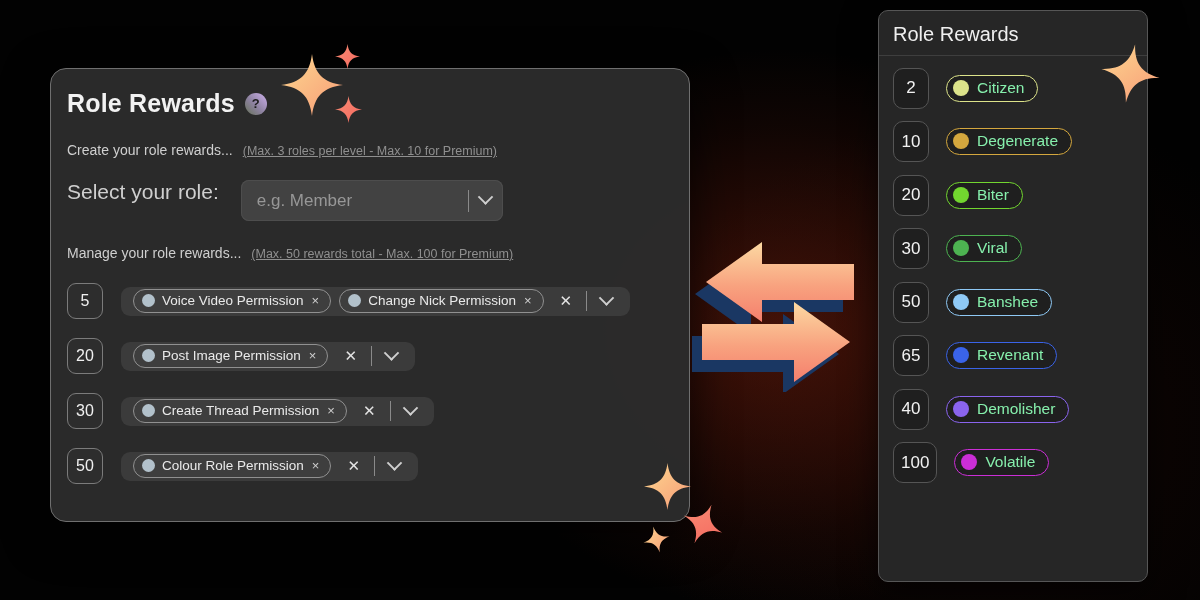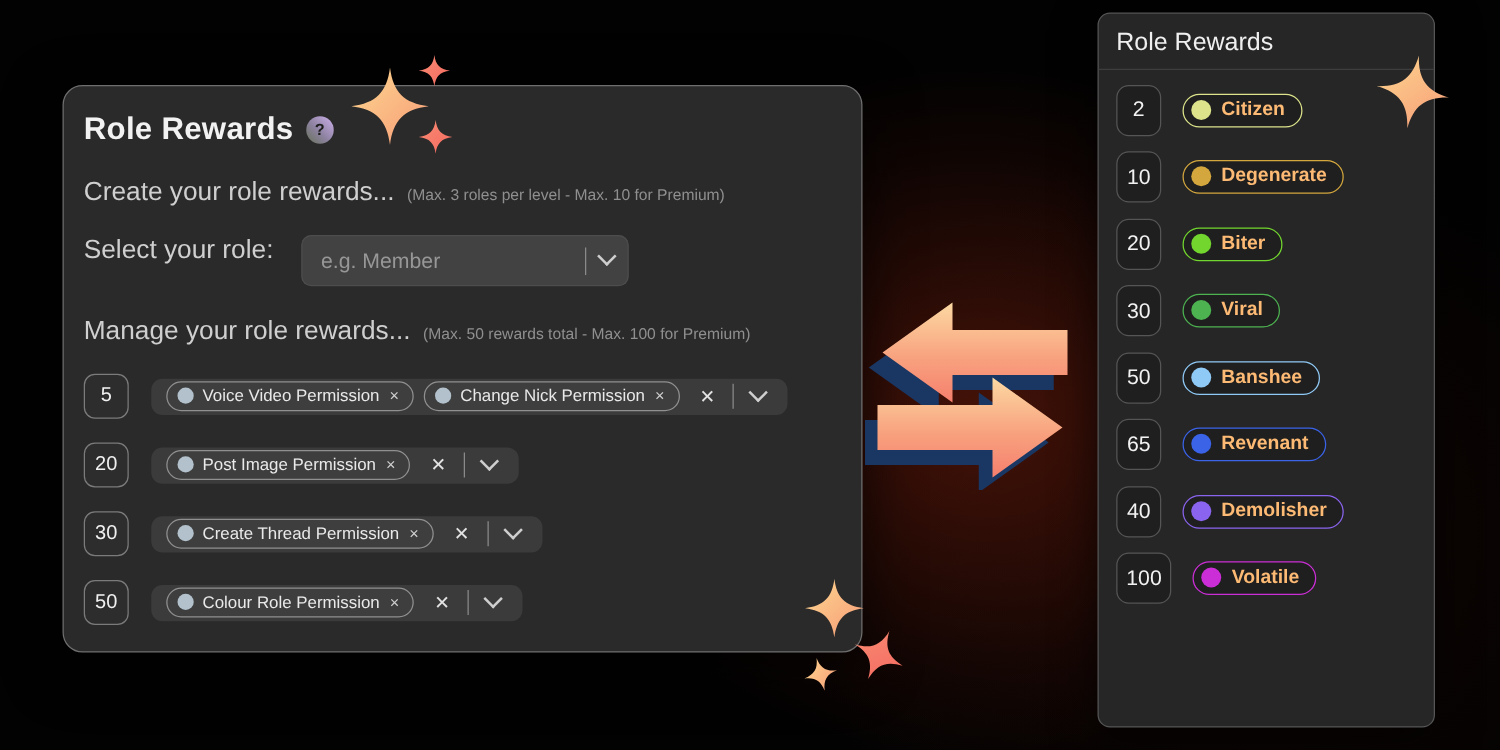--- a/index.html
+++ b/index.html
@@ -21,22 +21,22 @@
   }
   .lp-header{display:flex;align-items:center;gap:10px;margin:6px 0 0 2px;}
   .lp-title{font-size:25px;font-weight:bold;color:#f2f2f2;letter-spacing:.2px;}
   .help{
     width:22px;height:22px;border-radius:50%;
     background:linear-gradient(225deg,#c2a8df 10%,#8d82a0 55%,#667257 100%);
     color:#1d1d1d;font-size:13px;font-weight:bold;
     display:flex;align-items:center;justify-content:center;cursor:pointer;
   }
   .heading-line{display:flex;align-items:baseline;gap:10px;margin:24px 0 0 2px;}
-  .heading{font-size:21px;color:#cfcfcf;}
-  .hint{font-size:12.5px;color:#8f8f8f;}
+  .heading{font-size:14px;color:#cfcfcf;}
+  .hint{font-size:12.5px;color:#8f8f8f;text-decoration:underline;}
   .select-row{display:flex;gap:22px;margin:22px 0 0 2px;}
   .select-label{font-size:21px;color:#cfcfcf;}
   .select-box{
     width:262px;height:41px;background:#424242;border-radius:8px;
     display:flex;align-items:center;padding:0 12px 0 16px;box-sizing:border-box;
     box-shadow:inset 0 0 0 1px #4d4d4d;cursor:pointer;
   }
   .select-placeholder{font-size:17px;color:#979797;flex:1;}
   .vdiv{width:1px;height:22px;background:#8a8a8a;margin:0 11px 0 6px;display:inline-block;}
   .chev{width:9px;height:9px;border-right:2px solid #cfcfcf;border-bottom:2px solid #cfcfcf;
@@ -74,21 +74,21 @@
   .rlvl{
     min-width:36px;height:41px;padding:0 7px;border:1px solid #555;border-radius:10px;
     background:#1f1f1f;color:#f2f2f2;font-size:17px;
     display:flex;align-items:center;justify-content:center;box-sizing:border-box;cursor:pointer;
   }
   .pill{
     border:1.5px solid;border-radius:999px;padding:3px 13px 4px 6px;
     display:inline-flex;align-items:center;gap:8px;background:rgba(0,0,0,.18);cursor:pointer;
   }
   .pill .dot{width:16px;height:16px;border-radius:50%;display:inline-block;}
-  .pill .plabel{font-size:15.5px;color:#fdba74;white-space:nowrap;font-weight:bold;}
+  .pill .plabel{font-size:15.5px;color:#86efac;white-space:nowrap;}
   
   .decor{position:absolute;pointer-events:none;}
 </style>
 </head>
 <body>
 
 <svg width="0" height="0" style="position:absolute" aria-hidden="true">
   <defs>
     <linearGradient id="grad-star-orange" x1="0" y1="0" x2="1" y2="1">
       <stop offset="0" stop-color="#fdd88f"></stop>

